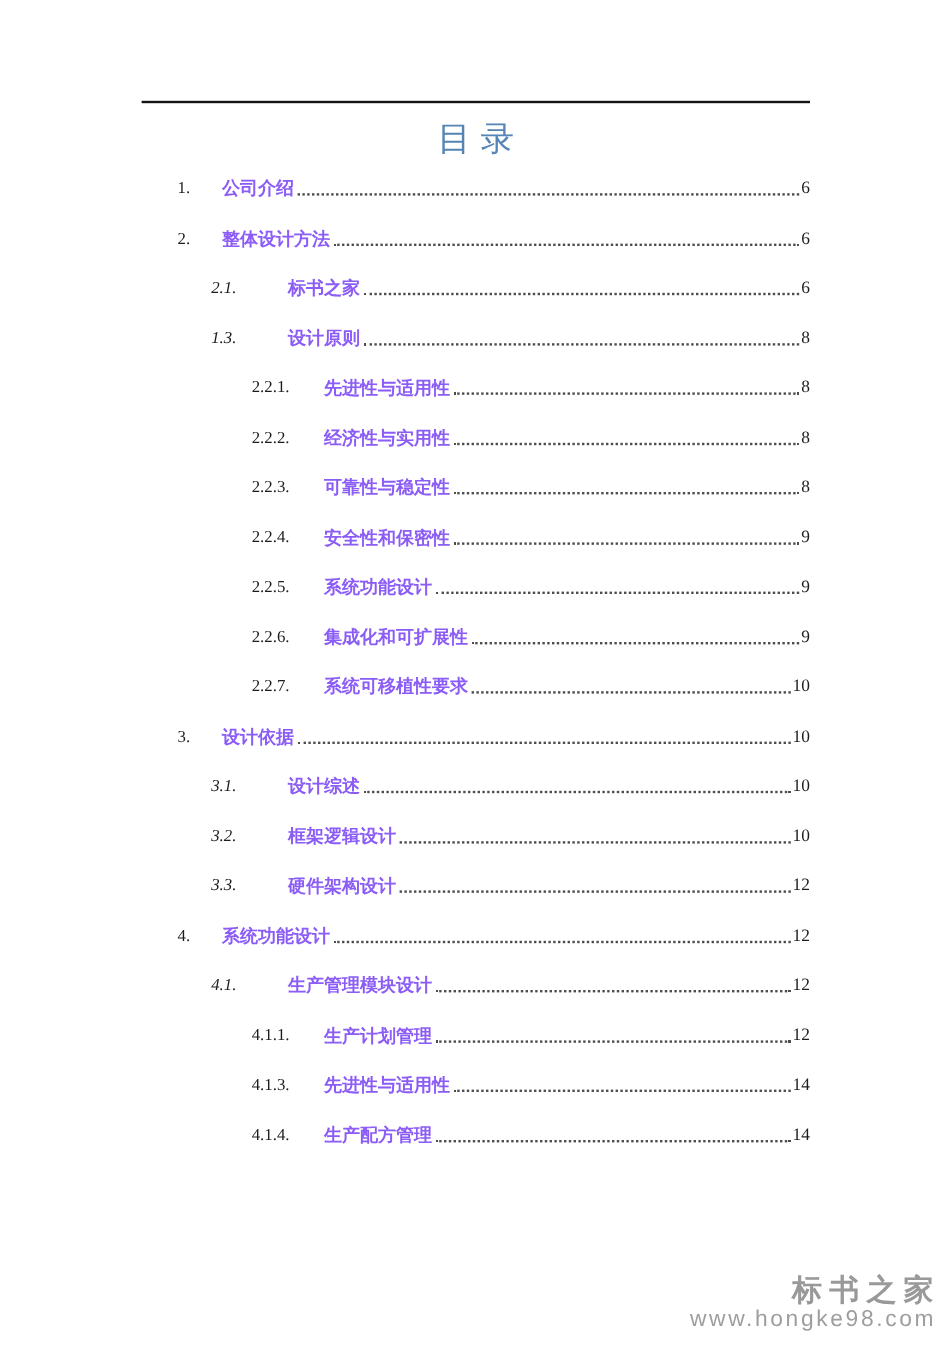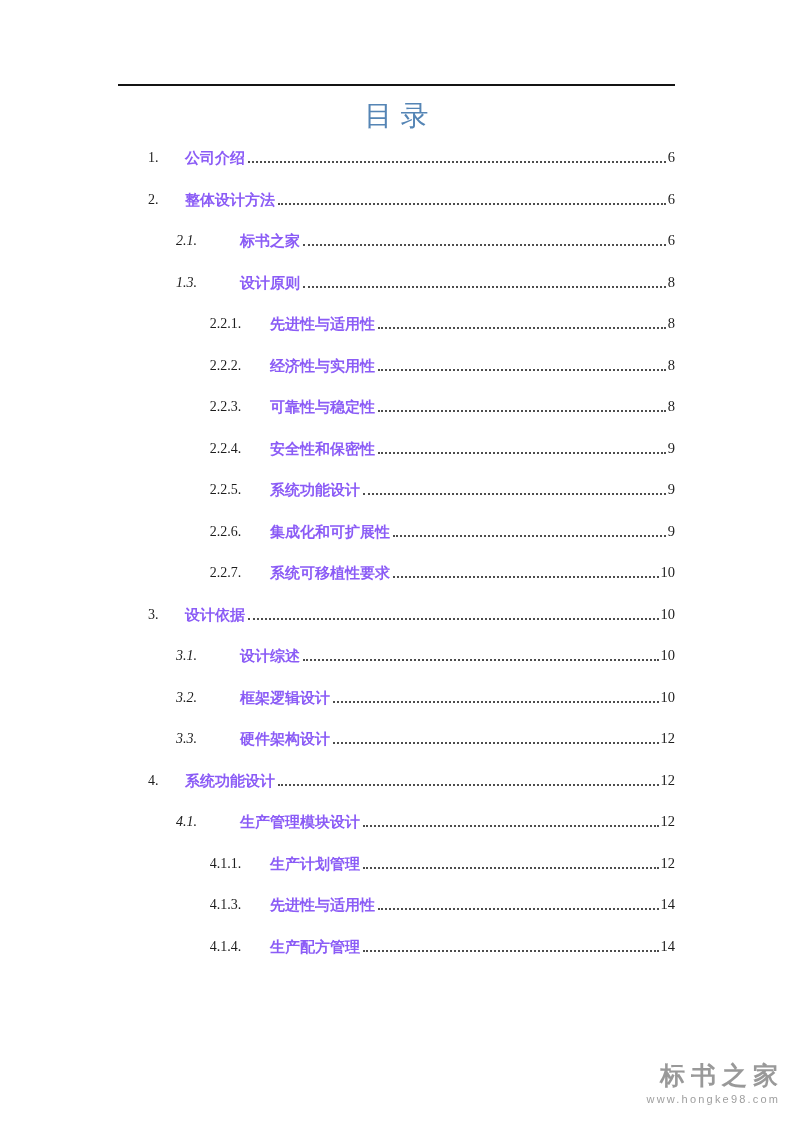--- a/index.html
+++ b/index.html
@@ -99,21 +99,21 @@
   }
   .watermark-brand {
     font-size: 25px;
     line-height: 30px;
     font-weight: 700;
     letter-spacing: 6px;
     margin-right: -6px; 
   }
   .watermark-url {
     margin-top: 2px;
-    font-size: 11px;
+    font-size: 19px;
     line-height: 15px;
     font-weight: 500;
     letter-spacing: 2.2px;
     margin-right: -2.2px;
   }
 </style>
 </head>
 <body>
 
 <div class="page">

